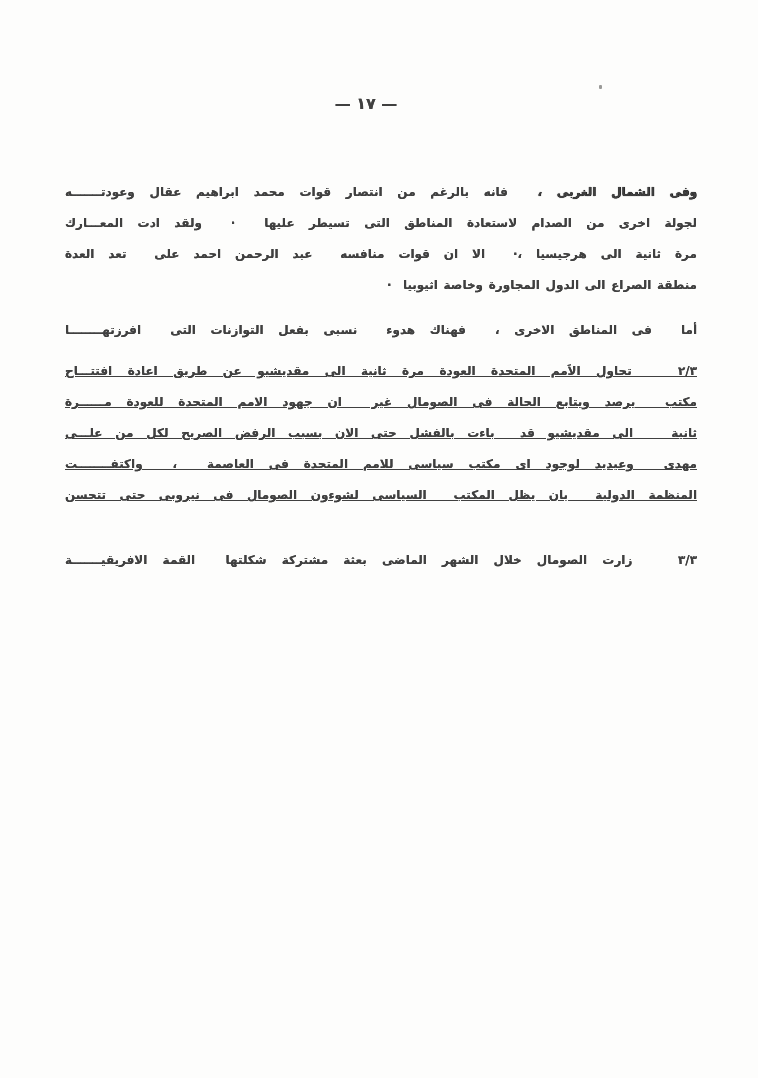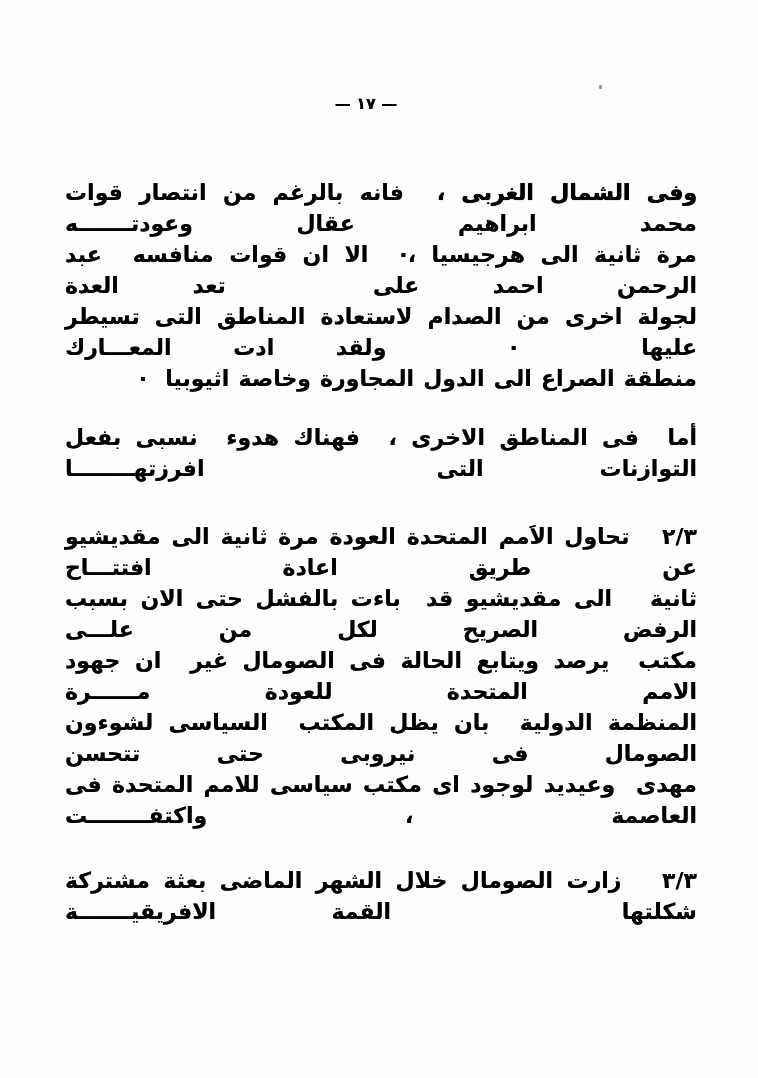--- a/index.html
+++ b/index.html
@@ -4,40 +4,40 @@
 <style>
   html,body{margin:0;padding:0;background:#ffffff;}
   .page{
     position:relative;
     width:758px;height:1078px;
     background:#fdfdfc;
     overflow:hidden;
     direction:rtl;
     font-family:"DejaVu Sans",sans-serif;
     font-weight:bold;
-    color:#000000;
+    color:#404040;
     text-shadow:0 0 .3px rgba(0,0,0,.65);
   }
   .pageno{
     padding-top:94px;
     text-align:center;
     font-size:16px;
     letter-spacing:1px;
     margin-left:-26px;
   }
   .content{
     padding:0 61px 0 65px; 
   }
   .para{margin:0;}
   .p1{margin-top:64px;}
-  .p2{margin-top:28px;}
-  .p3{margin-top:37px;}
+  .p2{margin-top:14px;}
+  .p3{margin-top:10px;text-decoration:underline;}
   .p4{margin-top:34px;}
   .line{
-    font-size:22px;
+    font-size:12px;
     line-height:31px;
     word-spacing:1.5px;
     text-align:justify;
     text-align-last:justify;
     white-space:normal;
   }
   .line.e{
     text-align:left;
     text-align-last:right;
   }
@@ -58,35 +58,35 @@
 <div class="page">
 
   <div class="pageno">— ١٧ —</div>
 
   <div class="speck"></div>
 
   <div class="content">
 
     <div class="para p1">
       <div class="line j"><span class="lead">وفى الشمال الغربى ،</span><span>&nbsp; فانه بالرغم من انتصار قوات محمد ابراهيم عقال وعودتـــــــه</span></div>
+      <div class="line">لجولة اخرى من الصدام لاستعادة المناطق التى تسيطر عليها &nbsp;· &nbsp;ولقد ادت المعـــارك</div>
       <div class="line">مرة ثانية الى هرجيسيا ،·&nbsp; الا ان قوات منافسه &nbsp;عبد الرحمن احمد على &nbsp;تعد العدة</div>
-      <div class="line">لجولة اخرى من الصدام لاستعادة المناطق التى تسيطر عليها &nbsp;· &nbsp;ولقد ادت المعـــارك</div>
       <div class="line e">منطقة الصراع الى الدول المجاورة وخاصة اثيوبيا &nbsp;·</div>
     </div>
 
     <div class="para p2">
       <div class="line">أما &nbsp;فى المناطق الاخرى ، &nbsp;فهناك هدوء &nbsp;نسبى بفعل التوازنات التى &nbsp;افرزتهــــــــا</div>
     </div>
 
     <div class="para p3">
       <div class="line">٢/٣ &nbsp;&nbsp;تحاول الاَمم المتحدة العودة مرة ثانية الى مقديشيو عن طريق اعادة افتتـــاح</div>
+      <div class="line">مكتب &nbsp;يرصد ويتابع الحالة فى الصومال غير &nbsp;ان جهود الامم المتحدة للعودة مــــــرة</div>
       <div class="line">ثانية &nbsp;&nbsp;الى مقديشيو قد &nbsp;باءت بالفشل حتى الان بسبب الرفض الصريح لكل من علـــى</div>
-      <div class="line">مكتب &nbsp;يرصد ويتابع الحالة فى الصومال غير &nbsp;ان جهود الامم المتحدة للعودة مــــــرة</div>
+      <div class="line">مهدى &nbsp;وعيديد لوجود اى مكتب سياسى للامم المتحدة فى العاصمة &nbsp;، &nbsp;واكتفــــــــت</div>
       <div class="line">المنظمة الدولية &nbsp;بان يظل المكتب &nbsp;السياسى لشوءون الصومال فى نيروبى حتى تتحسن</div>
-      <div class="line">مهدى &nbsp;وعيديد لوجود اى مكتب سياسى للامم المتحدة فى العاصمة &nbsp;، &nbsp;واكتفــــــــت</div>
     </div>
 
     <div class="para p4">
       <div class="line">٣/٣ &nbsp;&nbsp;زارت الصومال خلال الشهر الماضى بعثة مشتركة شكلتها &nbsp;القمة الافريقيـــــــة</div>
 
     </div>
 
   </div>
 </div>
 

